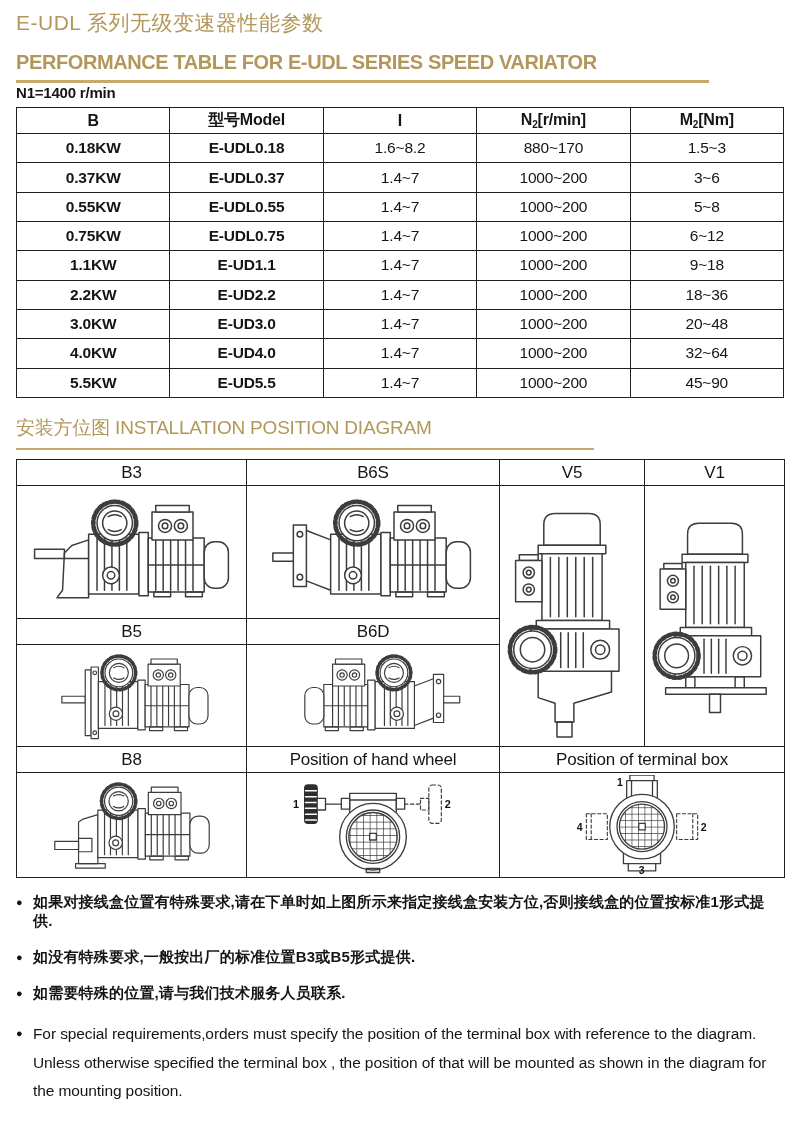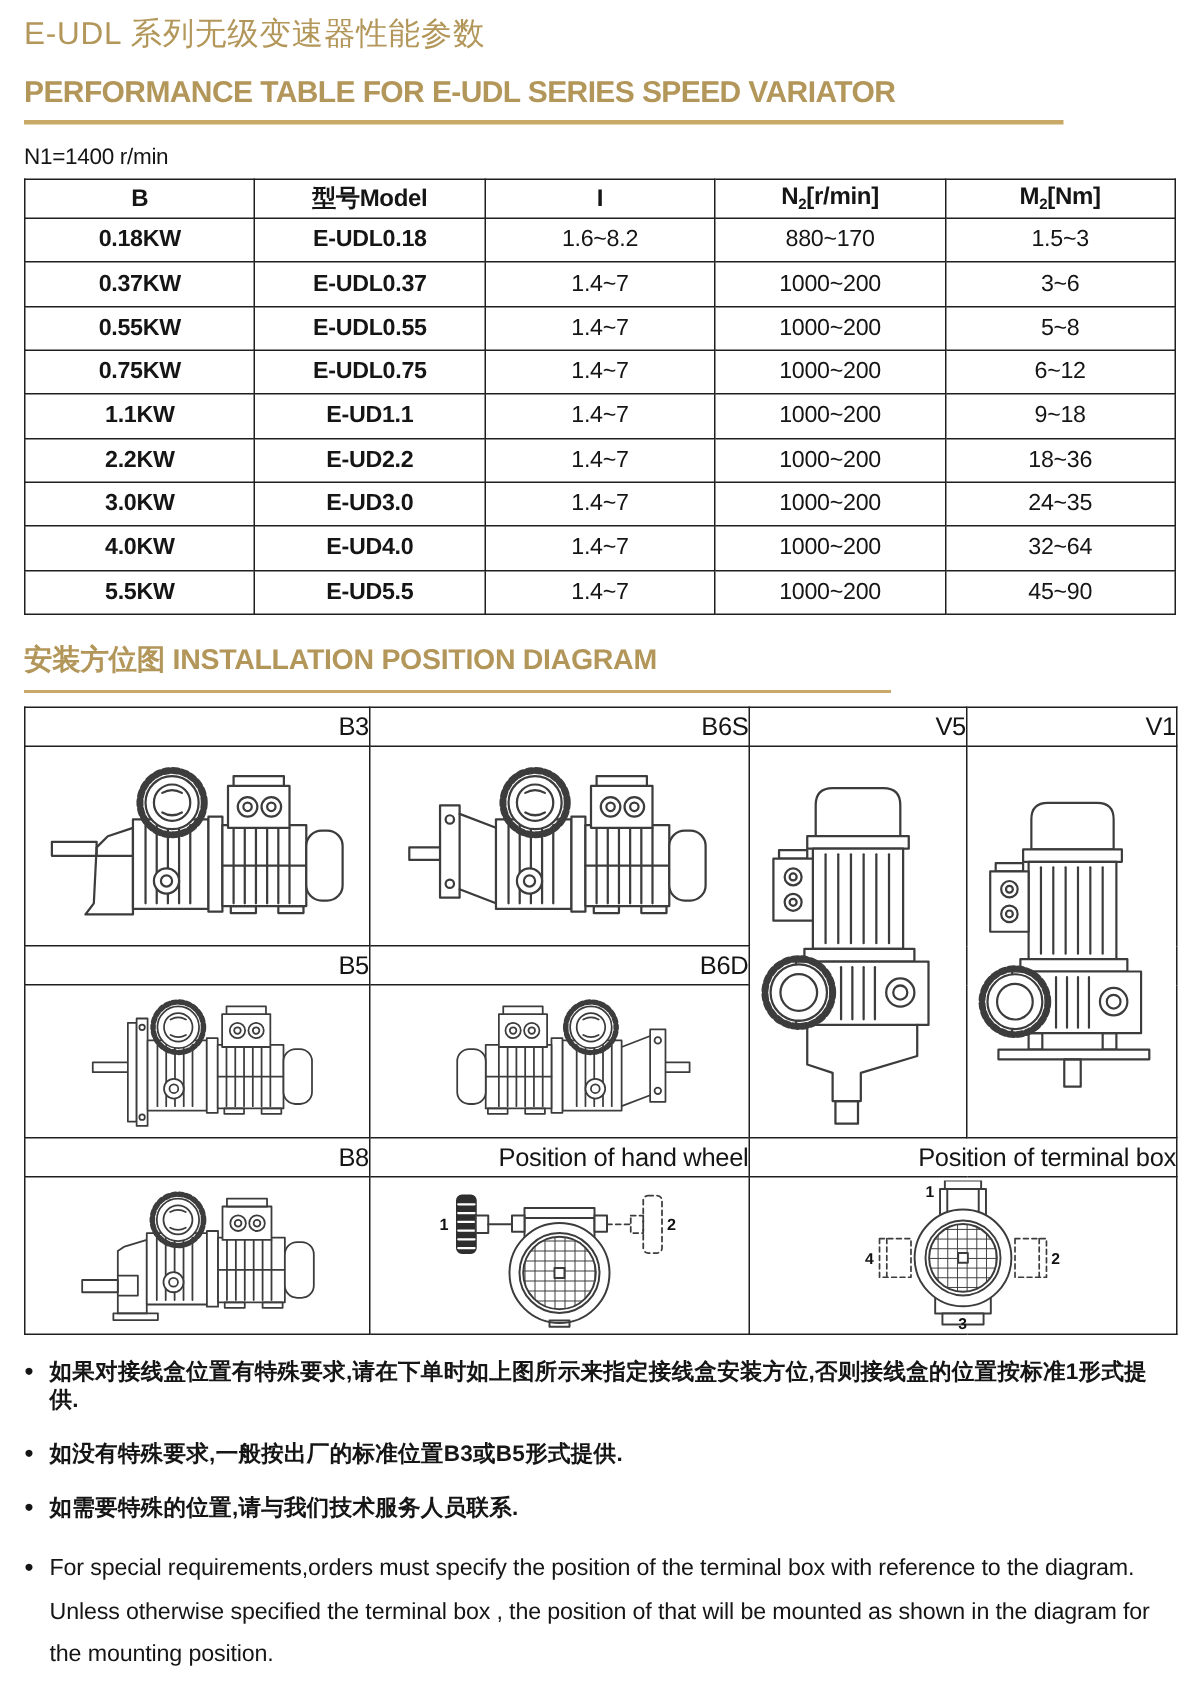--- a/index.html
+++ b/index.html
@@ -4,36 +4,36 @@
 <style>
   *{margin:0;padding:0;box-sizing:border-box}
   html,body{background:#fff}
   body{width:800px;height:1138px;font-family:"Liberation Sans",sans-serif;color:#151515;overflow:hidden}
   .page{padding:11px 16px 0 16px}
 
   
   .t-zh{color:#b3975a;font-size:21px;font-weight:normal;letter-spacing:.5px;line-height:1.15}
   .t-en{color:#b3975a;font-size:20px;font-weight:bold;letter-spacing:-.4px;line-height:1.2;margin-top:15px}
   .rule1{width:693px;height:3px;background:#c8a968;margin-top:6px}
-  .cond{margin-top:13px;font-size:15px;font-weight:normal;letter-spacing:-.2px}
+  .cond{margin-top:1px;font-size:15px;font-weight:bold;letter-spacing:-.2px}
 
   
   table.perf{width:768px;border-collapse:collapse;table-layout:fixed;margin-top:6px}
   .perf th,.perf td{border:1.6px solid #1f1f1f;text-align:center;vertical-align:middle;padding:0;font-size:15.5px;height:29.3px;letter-spacing:-.2px}
   .perf th{font-weight:bold;height:26px;font-size:16px}
   .perf td.b{font-weight:bold}
   .perf sub{font-size:10px;vertical-align:-3px}
 
   
-  .sec-title{color:#b3975a;font-size:19px;font-weight:bold;letter-spacing:-.2px;margin-top:17px}
+  .sec-title{color:#b3975a;font-size:19px;font-weight:normal;letter-spacing:-.2px;margin-top:17px}
   .rule2{width:578px;height:2.5px;background:#c8a968;margin-top:7px}
 
   
   table.diagram{width:768px;border-collapse:collapse;table-layout:fixed;margin-top:9px}
-  .diagram th,.diagram td{border:1.6px solid #1f1f1f;text-align:right;vertical-align:middle;padding:0}
+  .diagram th,.diagram td{border:1.6px solid #1f1f1f;text-align:center;vertical-align:middle;padding:0}
   .diagram th{font-weight:normal;font-size:17px;height:26px;letter-spacing:-.2px}
   .diagram td{height:auto}
   .dcell{display:flex;align-items:center;justify-content:center}
   .vtall{padding-top:10px;display:flex;justify-content:center;align-items:flex-start}
 
   
   svg.mech{display:block}
   .mech path,.mech rect,.mech circle,.mech line{stroke:#3c3c3c;fill:none;stroke-width:1.6;stroke-linecap:round;stroke-linejoin:round}
   .mech .w{fill:#fff}
   .mech .teeth{stroke-width:5;stroke-dasharray:3.4 3}
@@ -184,21 +184,21 @@
           <td class="b">E-UD2.2</td>
           <td>1.4~7</td>
           <td>1000~200</td>
           <td>18~36</td>
         </tr>
         <tr>
           <td class="b">3.0KW</td>
           <td class="b">E-UD3.0</td>
           <td>1.4~7</td>
           <td>1000~200</td>
-          <td>24~35</td>
+          <td>20~48</td>
         </tr>
         <tr>
           <td class="b">4.0KW</td>
           <td class="b">E-UD4.0</td>
           <td>1.4~7</td>
           <td>1000~200</td>
           <td>32~64</td>
         </tr>
         <tr>
           <td class="b">5.5KW</td>

